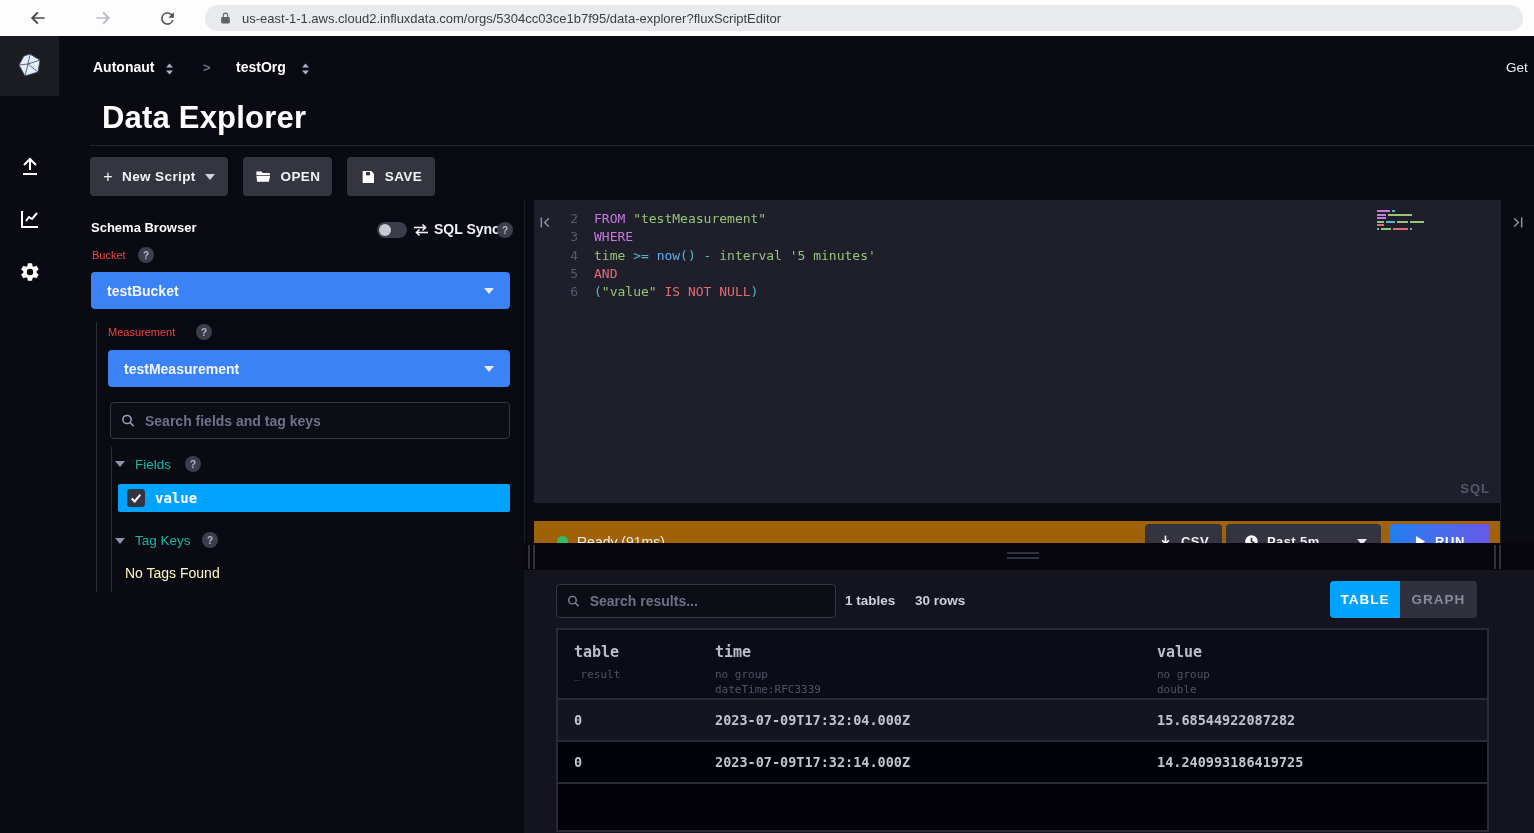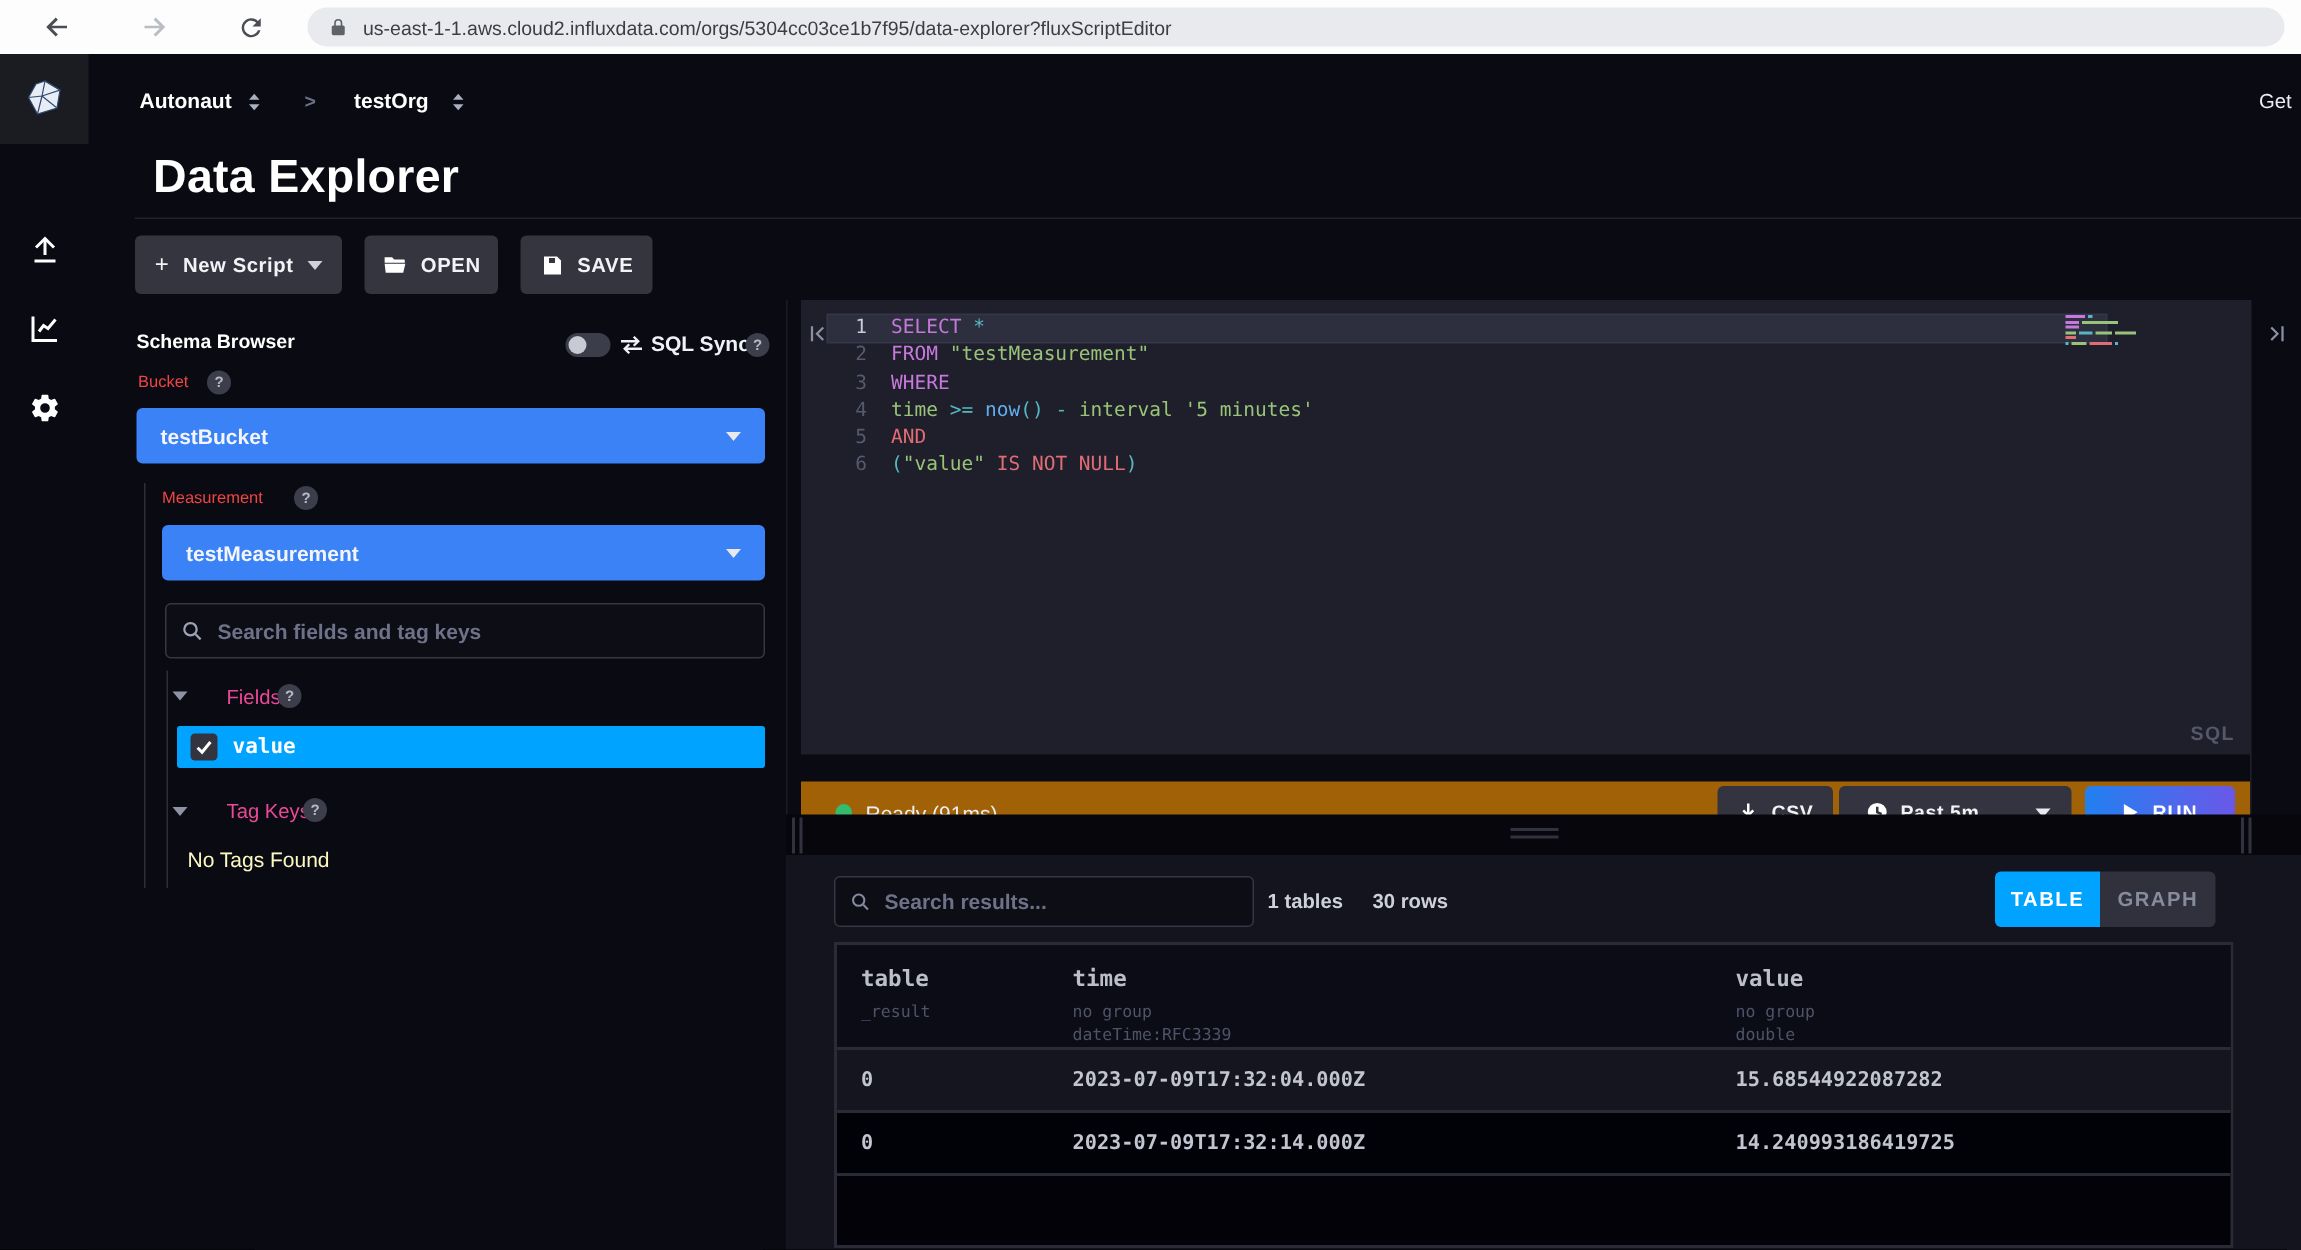--- a/index.html
+++ b/index.html
@@ -37,21 +37,21 @@
   .sqlsync-label { position:absolute; left:434px; top:221px; font-size:14px; font-weight:bold; color:#f0f1f6; }
   .qbadge { position:absolute; width:16px; height:16px; border-radius:50%; background:#3d3e4c; color:#b6b9c5; font-size:10px; font-weight:bold; display:flex; align-items:center; justify-content:center; cursor:pointer; }
   .field-label { position:absolute; font-size:11px; color:#ef4444; }
   .dropdown { position:absolute; height:37px; background:#3b82f6; border-radius:4px; display:flex; align-items:center; padding:0 16px; cursor:pointer; }
   .dropdown .dd-text { font-size:14px; font-weight:bold; color:#f4f5f9; }
   .caret-down { width:0; height:0; border-left:5px solid transparent; border-right:5px solid transparent; border-top:6px solid #e7e9ef; position:absolute; right:16px; top:16px; }
   .search-box { position:absolute; background:#0d0d16; border:1px solid #363744; border-radius:4px; display:flex; align-items:center; padding:0 10px; gap:9px; }
   .search-box input { background:transparent; border:none; outline:none; font-family:"Liberation Sans",sans-serif; font-size:14px; font-weight:600; color:#d5d7e0; width:100%; }
   .search-box input::placeholder { color:#6e7288; }
   .tree-tri { position:absolute; width:0; height:0; border-left:5px solid transparent; border-right:5px solid transparent; border-top:6px solid #8d92a6; cursor:pointer; }
-  .tree-label { position:absolute; font-size:13.5px; color:#ec4899;margin-left:16px; }
+  .tree-label { position:absolute; font-size:13.5px; color:#14b8a6; }
   .tree-line { position:absolute; width:1px; background:#2d2e3a; }
   .value-row { position:absolute; left:118px; top:484px; width:392px; height:28px; background:var(--accent-blue); border-radius:2px; display:flex; align-items:center; padding-left:9px; gap:10px; cursor:pointer; }
   .checkbox { width:18px; height:18px; background:#333440; border-radius:3px; display:flex; align-items:center; justify-content:center; }
   .value-row .v-label { font-family:"DejaVu Sans Mono",monospace; font-size:14px; font-weight:bold; color:#ffffff; }
   .no-tags { position:absolute; left:125px; top:565px; font-size:14px; color:#fef9c3; }
 
   
   .editor { position:absolute; left:534px; top:200px; width:966px; height:303px; background:#1e1f2a; overflow:hidden; }
   .code-lines { position:absolute; left:18px; top:10px; right:96px; }
   .code-line { position:relative; height:18.3px; line-height:18.3px; font-family:"DejaVu Sans Mono",monospace; font-size:13px; white-space:pre; }
@@ -265,21 +265,20 @@
   <div class="v-divider" style="left:524px;top:200px;height:633px"></div>
 
   <div class="editor">
     <span class="panel-toggle" style="left:2px;top:13px">
       <svg width="15" height="15" viewBox="0 0 18 18" fill="none" stroke="#8b90a3" stroke-width="1.8">
           <line x1="4" y1="3" x2="4" y2="15"></line>
           <polyline points="13,4 8,9 13,14"></polyline>
         </svg>
     </span>
     <div class="code-lines">
-        <div class="code-line active"><span class="ln">1</span><span class="tk-kw">SELECT</span><span class="tk-pl"> </span><span class="tk-op">*</span></div>
         <div class="code-line"><span class="ln">2</span><span class="tk-kw">FROM</span><span class="tk-pl"> </span><span class="tk-str">"testMeasurement"</span></div>
         <div class="code-line"><span class="ln">3</span><span class="tk-kw">WHERE</span></div>
         <div class="code-line"><span class="ln">4</span><span class="tk-str">time</span><span class="tk-pl"> </span><span class="tk-op">&gt;=</span><span class="tk-pl"> </span><span class="tk-fn">now</span><span class="tk-op">()</span><span class="tk-pl"> </span><span class="tk-op">-</span><span class="tk-pl"> </span><span class="tk-str">interval</span><span class="tk-pl"> </span><span class="tk-str">'5 minutes'</span></div>
         <div class="code-line"><span class="ln">5</span><span class="tk-lg">AND</span></div>
         <div class="code-line"><span class="ln">6</span><span class="tk-op">(</span><span class="tk-str">"value"</span><span class="tk-pl"> </span><span class="tk-lg">IS NOT NULL</span><span class="tk-op">)</span></div>
       </div>
     <div class="minimap">
         <div class="mm-row"><span class="mm-seg mm-bg-kw" style="width: 13px;"></span><span class="mm-seg mm-bg-op" style="width: 3px;"></span></div>
         <div class="mm-row"><span class="mm-seg mm-bg-kw" style="width: 9px;"></span><span class="mm-seg mm-bg-str" style="width: 24px;"></span></div>
         <div class="mm-row"><span class="mm-seg mm-bg-kw" style="width: 9px;"></span></div>

